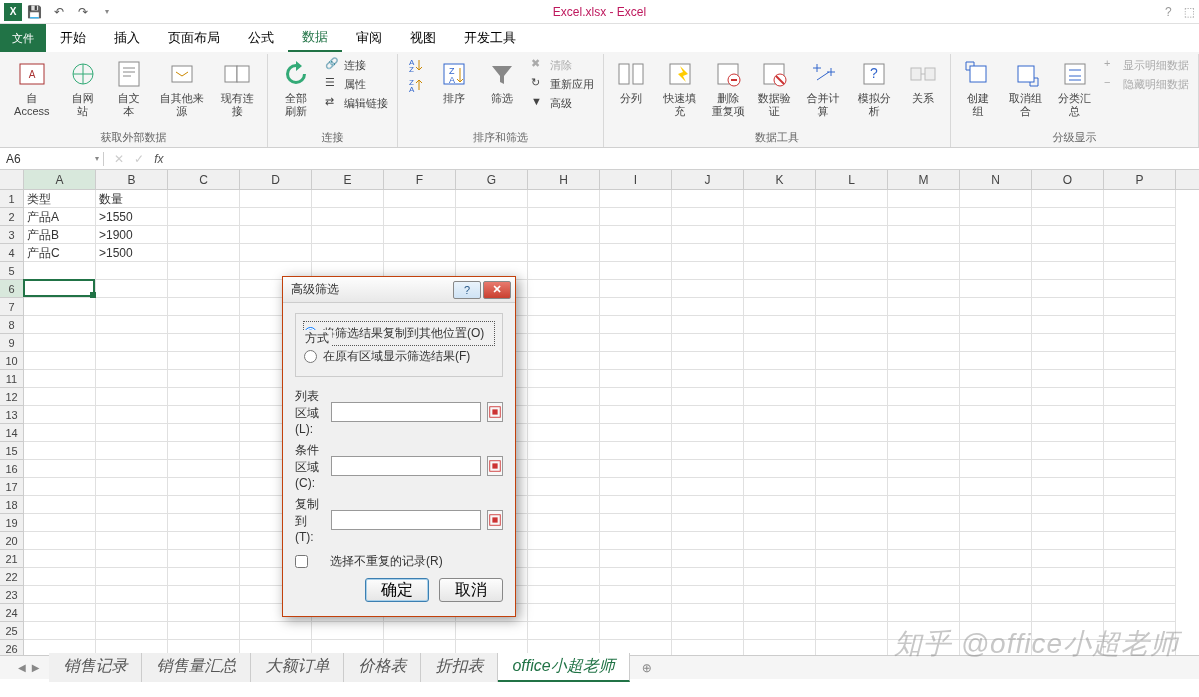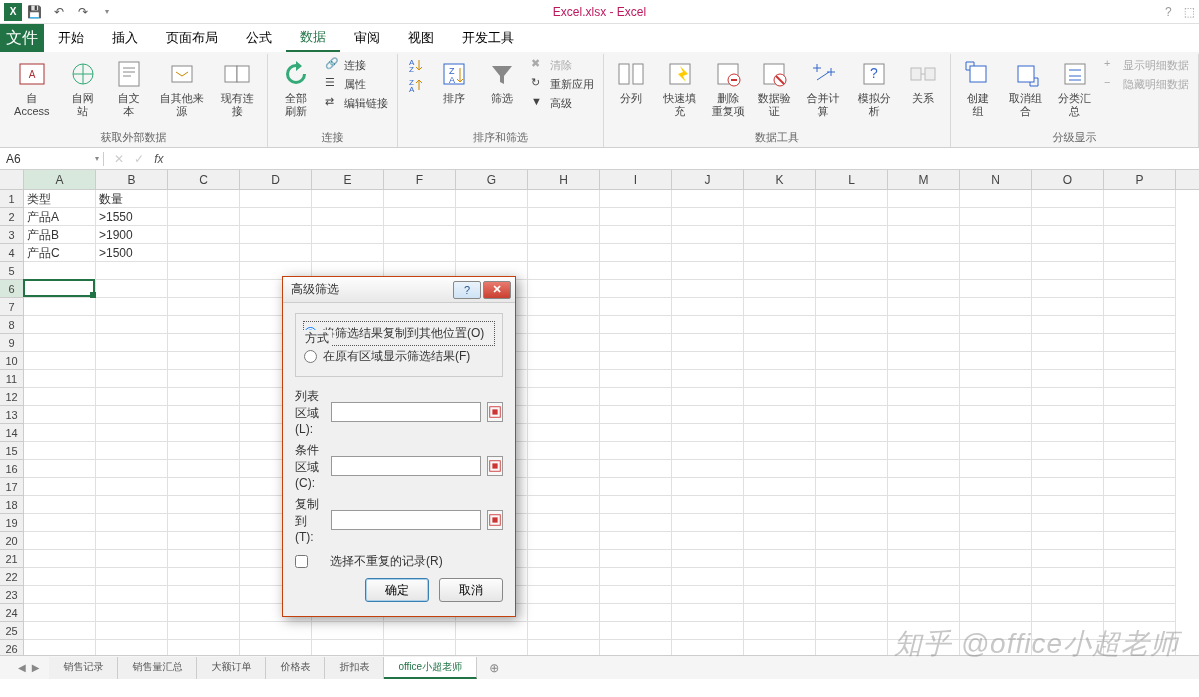--- a/index.html
+++ b/index.html
@@ -8,21 +8,21 @@
 
 .titlebar { height: 24px; background: #fff; display: flex; align-items: center; justify-content: space-between; padding: 0 4px; border-bottom: 1px solid #e0e0e0; }
 .titlebar-left { display: flex; gap: 2px; align-items: center; }
 .excel-logo { width: 18px; height: 18px; background: #217346; color: #fff; font-size: 10px; font-weight: bold; display: flex; align-items: center; justify-content: center; }
 .qat-btn { width: 22px; height: 20px; display: flex; align-items: center; justify-content: center; color: #555; cursor: pointer; }
 .titlebar-center { position: absolute; left: 50%; transform: translateX(-50%); color: #be185d; font-size: 12px; }
 .titlebar-right { display: flex; gap: 12px; color: #999; }
 
 
 .ribbon-tabs { height: 28px; background: #fff; display: flex; align-items: stretch; padding-left: 0; }
-.file-tab { background: #217346; color: #fff; padding: 0 6px; display: flex; align-items: center; font-size: 16px; cursor: pointer; }
+.file-tab { background: #217346; color: #fff; padding: 0 12px; display: flex; align-items: center; font-size: 11px; cursor: pointer; }
 .ribbon-tab { padding: 0 14px; display: flex; align-items: center; font-size: 13px; color: #000000; cursor: pointer; }
 .ribbon-tab.active { border-bottom: 2px solid #217346; color: #217346; }
 
 
 .ribbon { height: 96px; background: #f5f5f5; border-bottom: 1px solid #d0d0d0; display: flex; padding: 2px 0 0 0; }
 .ribbon-group { border-right: 1px solid #d8d8d8; padding: 2px 6px 0 6px; display: flex; flex-direction: column; }
 .ribbon-group-content { flex: 1; display: flex; align-items: flex-start; gap: 4px; }
 .ribbon-group-label { text-align: center; font-size: 11px; color: #666; padding: 2px 0; }
 .big-btn { display: flex; flex-direction: column; align-items: center; padding: 2px 6px; cursor: pointer; min-width: 42px; }
 .big-btn .icon-box { width: 32px; height: 32px; display: flex; align-items: center; justify-content: center; margin-bottom: 2px; }
@@ -50,21 +50,21 @@
 .row { display: flex; height: 18px; }
 .row-h { width: 24px; background: #f0f0f0; border-right: 1px solid #ccc; border-bottom: 1px solid #ccc; text-align: center; font-size: 11px; color: #444; line-height: 18px; }
 .row-h.sel { background: #d8e8dc; }
 .cell { width: 72px; border-right: 1px solid #e0e0e0; border-bottom: 1px solid #e0e0e0; padding: 0 3px; font-size: 12px; line-height: 18px; overflow: hidden; white-space: nowrap; }
 .active-cell { position: absolute; border: 2px solid #217346; pointer-events: none; }
 .active-cell::after { content: ""; position: absolute; right: -3px; bottom: -3px; width: 6px; height: 6px; background: #217346; }
 
 
 .sheet-bar { position: absolute; bottom: 18px; left: 0; right: 0; height: 24px; background: #f5f5f5; border-top: 1px solid #ccc; display: flex; align-items: center; padding-left: 8px; gap: 0; }
 .sheet-nav { display: flex; gap: 6px; padding: 0 10px; color: #888; font-size: 10px; }
-.sheet-tab { padding: 3px 14px; font-size: 10px; color: #555; border-right: 1px solid #ccc; background: #f0f0f0; cursor: pointer; }
+.sheet-tab { padding: 3px 14px; font-size: 16px; color: #555; border-right: 1px solid #ccc; background: #f0f0f0; cursor: pointer; font-style: italic; }
 .sheet-tab.active { background: #fff; border-bottom: 2px solid #217346; color: #217346; }
 .sheet-add { padding: 0 12px; color: #888; cursor: pointer; }
 
 
 .dialog { position: absolute; left: 282px; top: 276px; width: 234px; background: #f0f0f0; border: 1px solid #c2410c; box-shadow: 3px 3px 12px rgba(0,0,0,0.4); z-index: 100; }
 .dlg-title { height: 26px; background: linear-gradient(#fdfdfd,#e8e8e8); border-bottom: 1px solid #ccc; display: flex; align-items: center; justify-content: space-between; padding: 0 4px 0 8px; font-size: 12px; }
 .dlg-title-btns { display: flex; gap: 2px; }
 .dlg-tbtn { width: 28px; height: 18px; border: 1px solid #888; border-radius: 2px; display: flex; align-items: center; justify-content: center; font-size: 11px; }
 .dlg-help { background: linear-gradient(#eaf3fb,#cfe3f5); color: #2a5a8a; }
 .dlg-close { background: linear-gradient(#e87a6e,#c94030); color: #fff; font-weight: bold; }
@@ -74,21 +74,21 @@
 .radio-row { display: flex; align-items: center; gap: 6px; padding: 3px 0; font-size: 12px; }
 .radio-row input { margin: 0; }
 .radio-row.selected { outline: 1px dotted #555; }
 .form-row { display: flex; align-items: center; gap: 6px; padding: 3px 0; }
 .form-row label { width: 70px; font-size: 12px; }
 .form-row input[type=text] { flex: 1; height: 20px; border: 1px solid #999; padding: 0 3px; font-size: 11px; }
 .range-btn { width: 20px; height: 20px; border: 1px solid #999; background: #f8f8f8; display: flex; align-items: center; justify-content: center; cursor: pointer; }
 .range-btn svg { width: 14px; height: 14px; }
 .chk-row { display: flex; align-items: center; gap: 22px; padding: 6px 0 4px 0; font-size: 12px; }
 .dlg-btns { display: flex; justify-content: flex-end; gap: 10px; padding: 4px 0 4px 0; }
-.dlg-btn { min-width: 64px; height: 24px; border: 1px solid #888; background: linear-gradient(#fdfdfd,#e6e6e6); border-radius: 3px; font-size: 12px; cursor: pointer; }
+.dlg-btn { min-width: 64px; height: 24px; border: 1px solid #888; background: linear-gradient(#fdfdfd,#e6e6e6); border-radius: 3px; font-size: 16px; cursor: pointer; }
 .dlg-btn.primary { border: 1px solid #3c7fb1; box-shadow: 0 0 0 1px #a8d0ea inset; }
 
 
 .watermark { position: absolute; right: 20px; bottom: 34px; font-size: 28px; color: rgba(130,130,130,0.45); font-style: italic; font-family: "Microsoft YaHei", sans-serif; letter-spacing: 1px; }
 </style>
 </head>
 <body>
 
 <div class="titlebar">
   <div class="titlebar-left">

